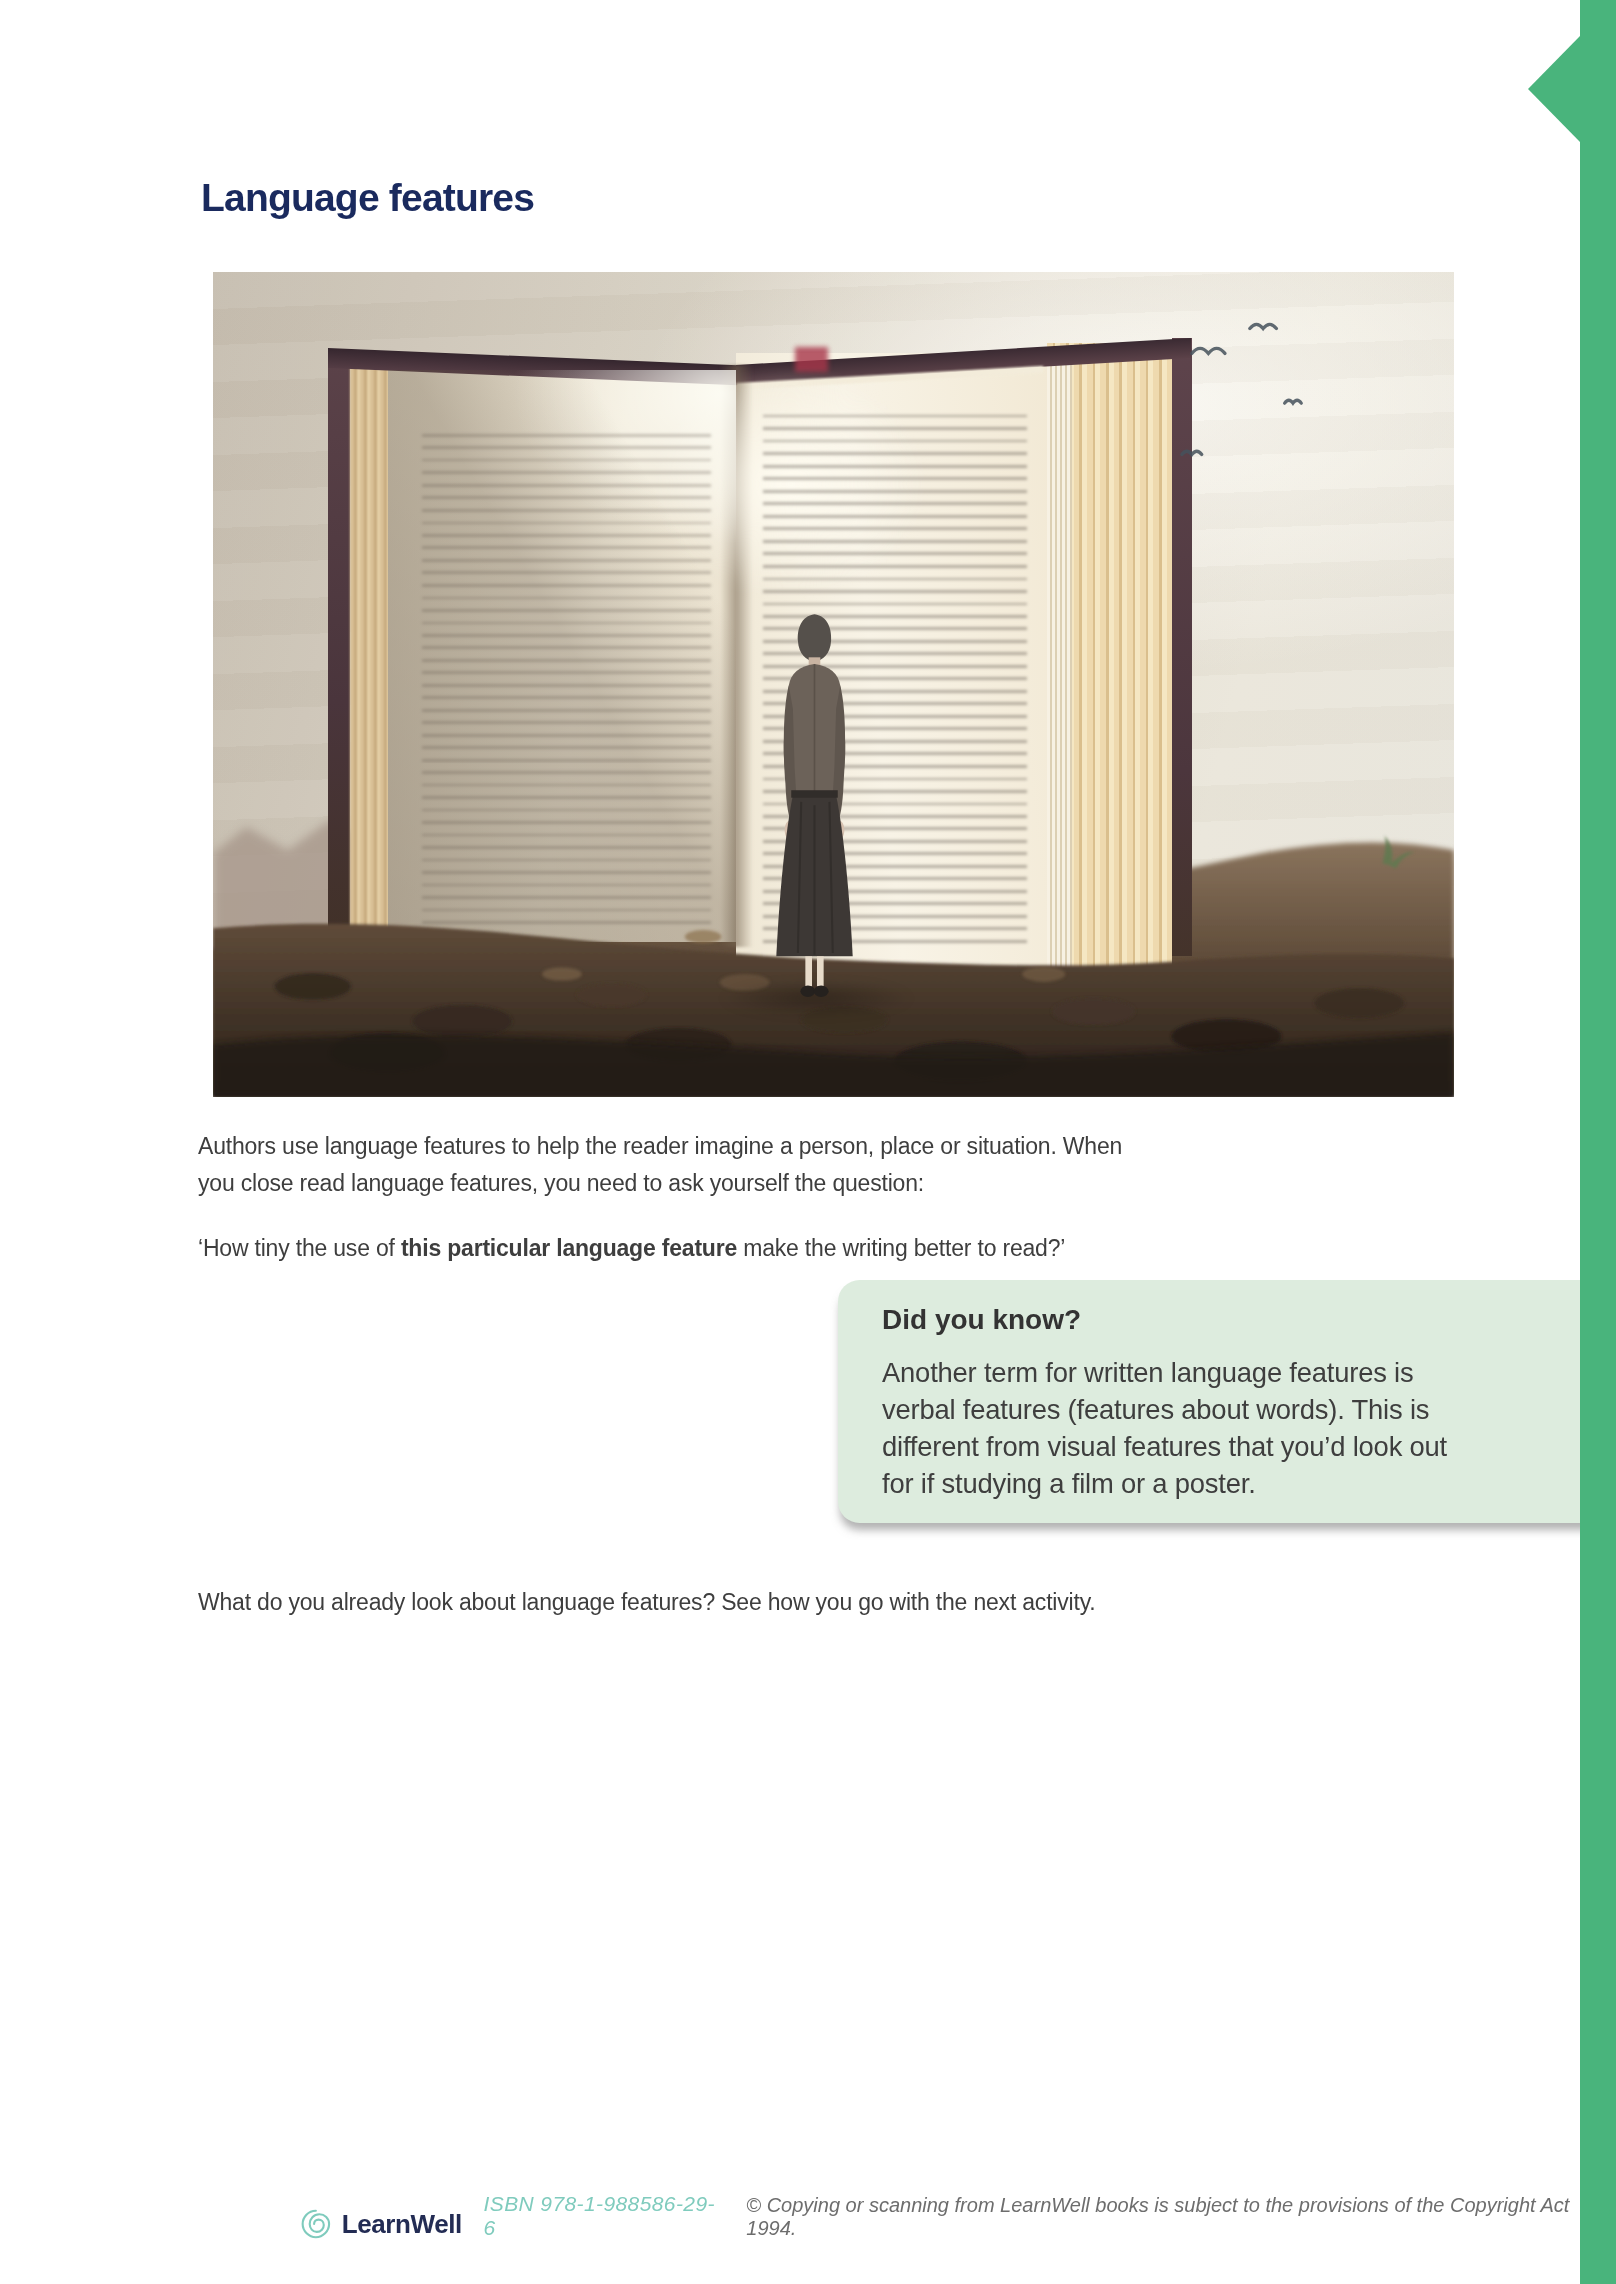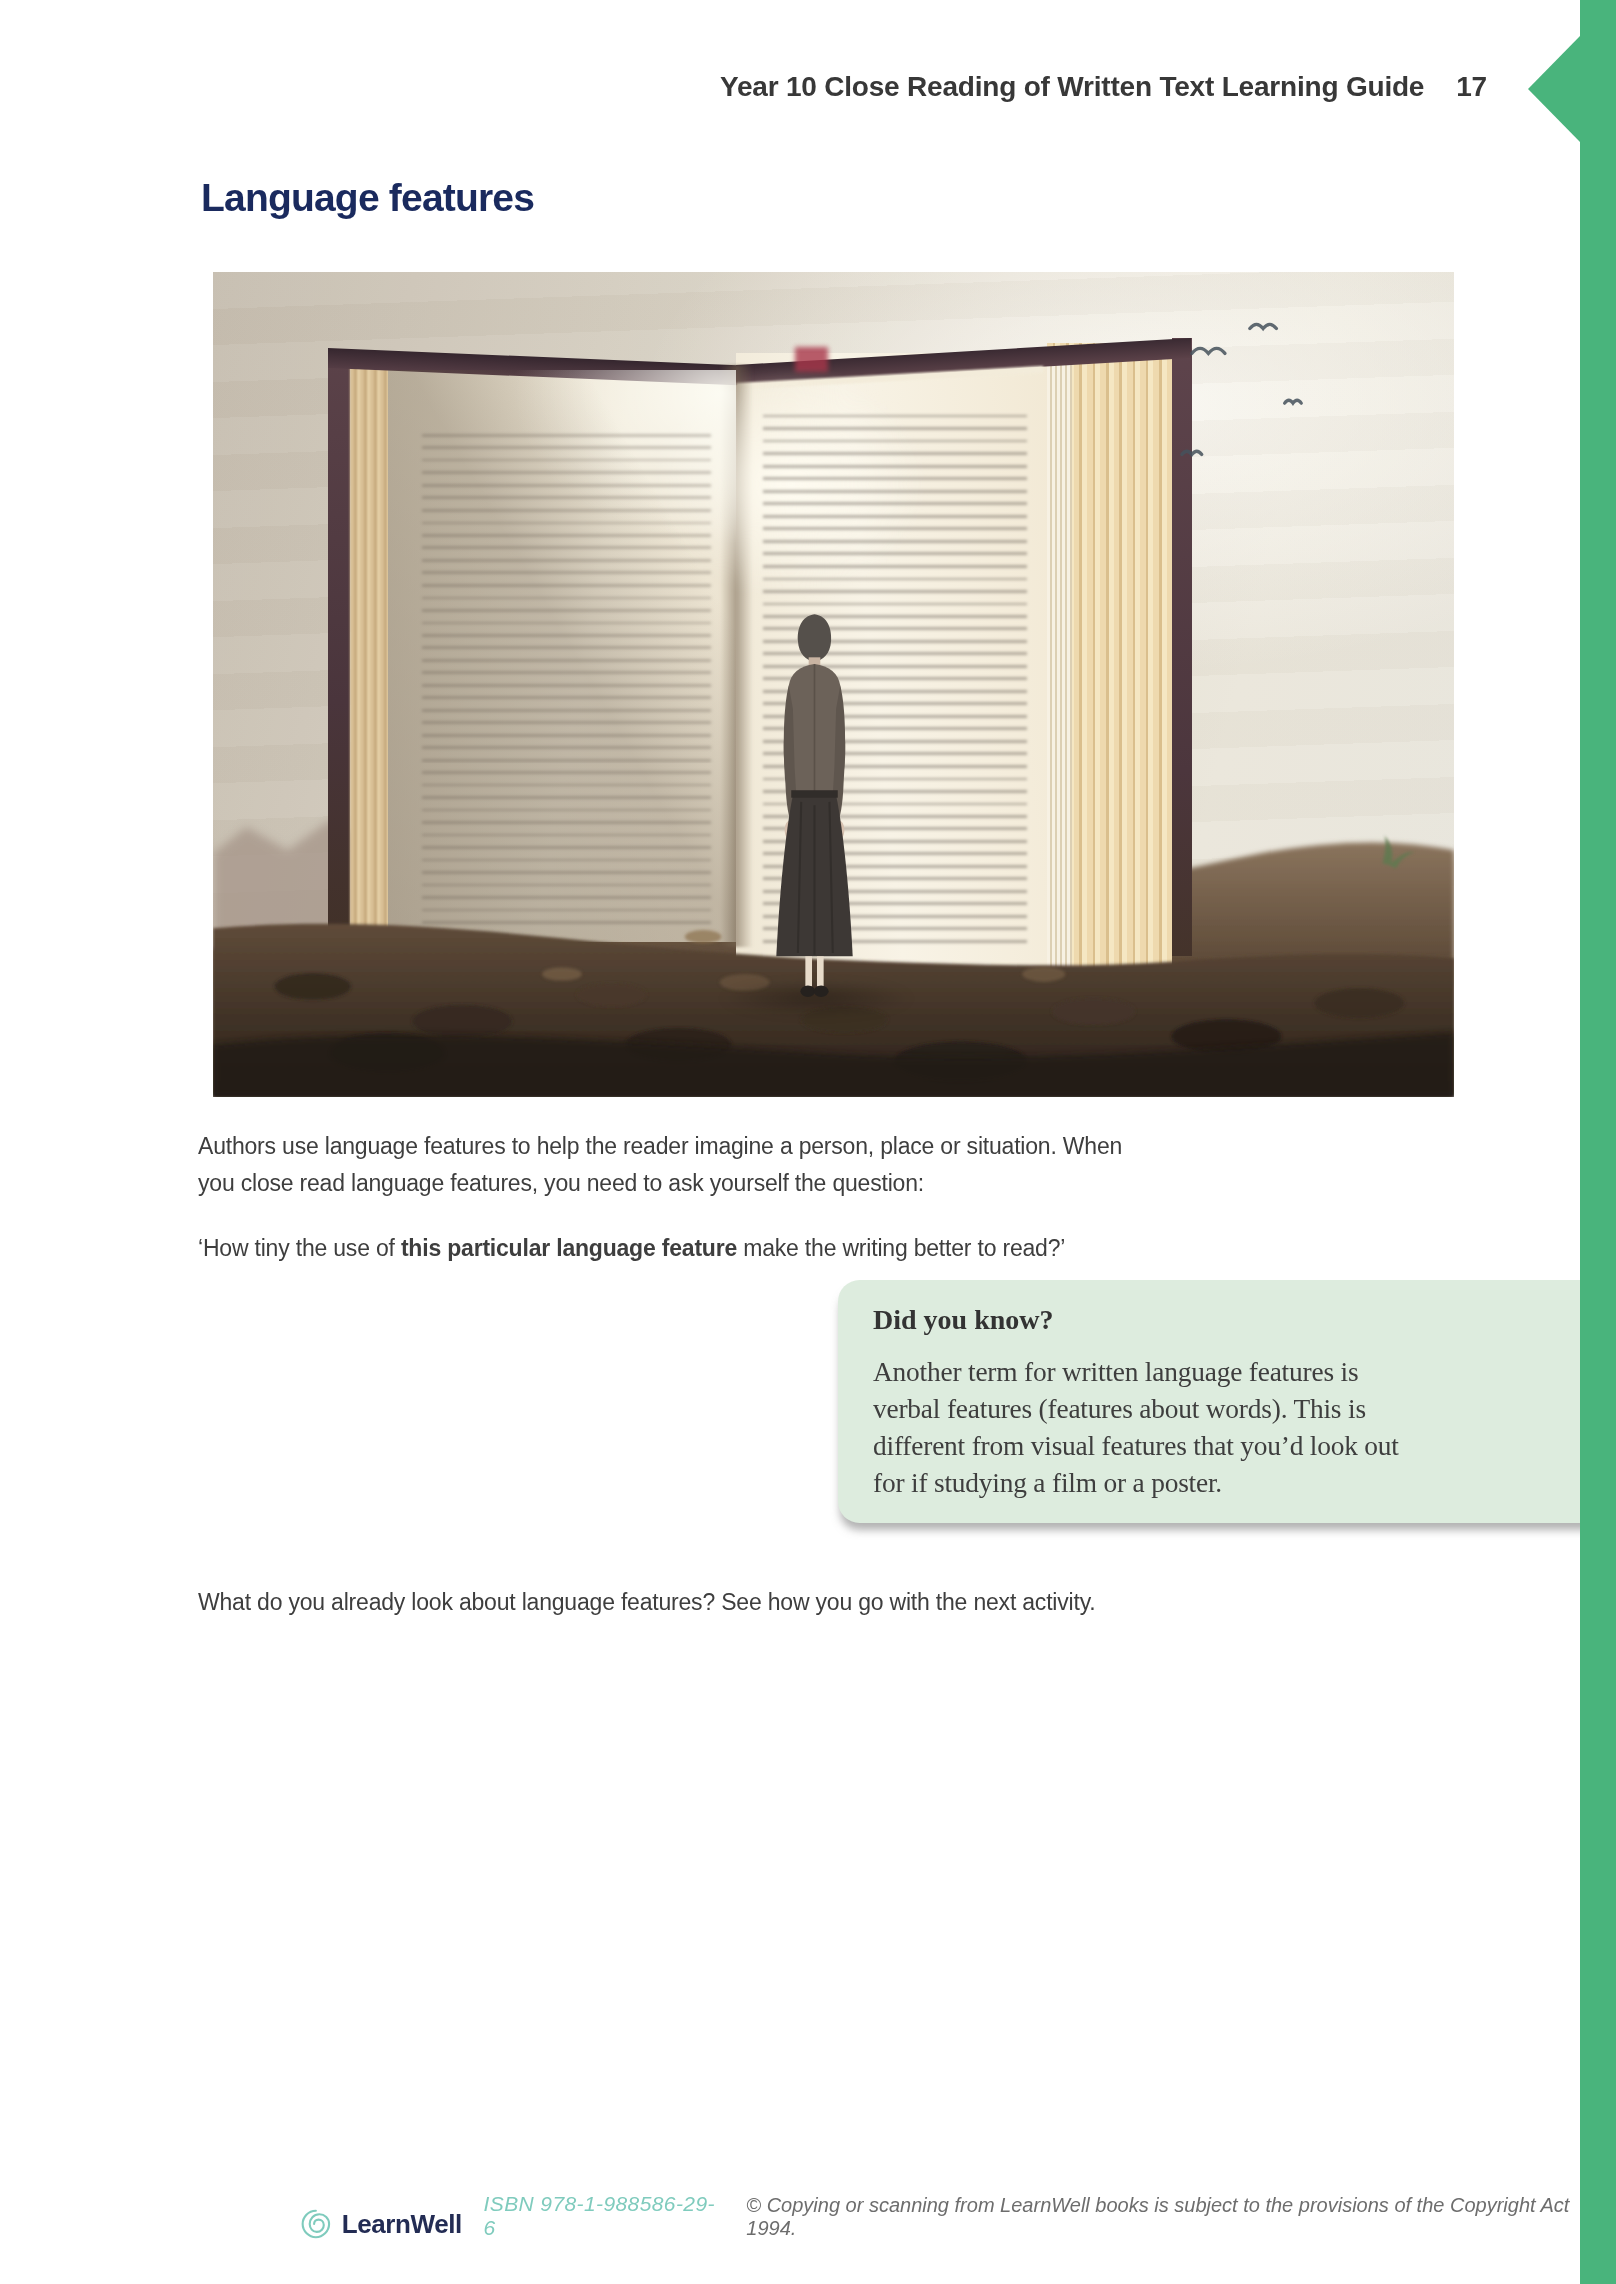--- a/index.html
+++ b/index.html
@@ -22,22 +22,22 @@
   .title{position:absolute;left:197px;top:174px;margin:4px;font-size:39px;line-height:1.05;font-weight:bold;
          color:var(--title-navy);letter-spacing:-0.8px;}
   
   .para{position:absolute;left:198px;margin:0;font-size:23px;line-height:37px;color:var(--body-text);
         letter-spacing:-0.2px;white-space:pre-line;width:1263px;}
   .p1{top:1128px;}
   .p2{top:1230px;}
   .p3{top:1584px;}
   
   .callout{position:absolute;left:838px;top:1280px;width:779px;height:243px;box-sizing:border-box;
-           background:var(--callout-bg);border-radius:21.6px;padding:23px 25px 0 35px;z-index:30;
-           box-shadow:0 9.1px 8.3px -2.5px rgba(115,115,115,0.55);font-family:Liberation Serif, serif;}
+           background:var(--callout-bg);border-radius:21.6px;padding:23px 25px 0 44px;z-index:30;
+           box-shadow:0 9.1px 8.3px -2.5px rgba(115,115,115,0.55);}
   .callout h2{margin:0 0 18.3px 0;font-size:28px;line-height:33px;color:#333333;font-weight:bold;}
   .callout p{margin:0;font-size:27.4px;line-height:37px;color:var(--body-text);white-space:pre-line;letter-spacing:-0.2px;}
   
   .footer{position:absolute;left:300px;top:2192px;display:flex;align-items:flex-end;z-index:10;}
   .footer .brand{font-size:26px;font-weight:bold;color:var(--brand-navy);letter-spacing:-0.4px;margin-left:10px;}
   .footer .isbn{font-size:21px;font-style:italic;color:var(--teal);margin-left:21.6px;letter-spacing:0.4px;}
   .footer .copy{font-size:20px;font-style:italic;color:var(--copyright-gray);margin-left:21.6px;}
   
   .photo{position:absolute;left:213px;top:272px;width:1241px;height:825px;overflow:hidden;background:#ddd6c9;margin:0;}
   .photo *{position:absolute;}
@@ -85,23 +85,20 @@
   .vhidden{position:absolute;width:0.8px;height:0.8px;overflow:hidden;clip-path:inset(50%);}
 </style>
 </head>
 <body>
 
 <div class="page">
 
   <div class="green-bar"></div>
   <div class="green-arrow"></div>
 
-  <div class="hdr">
-    <span>Year 10 Close Reading of Written Text Learning Guide</span><span class="pgnum">17</span>
-  </div>
 
   <h1 class="title">Language features</h1>
 
   <figure class="photo">
     <div class="sky"></div>
     <div class="skybands"></div>
 
     <svg class="scene" width="1241" height="825" viewBox="0 0 1494 993">
       <defs>
         <linearGradient id="gMain" x1="0" y1="0" x2="0" y2="1">

